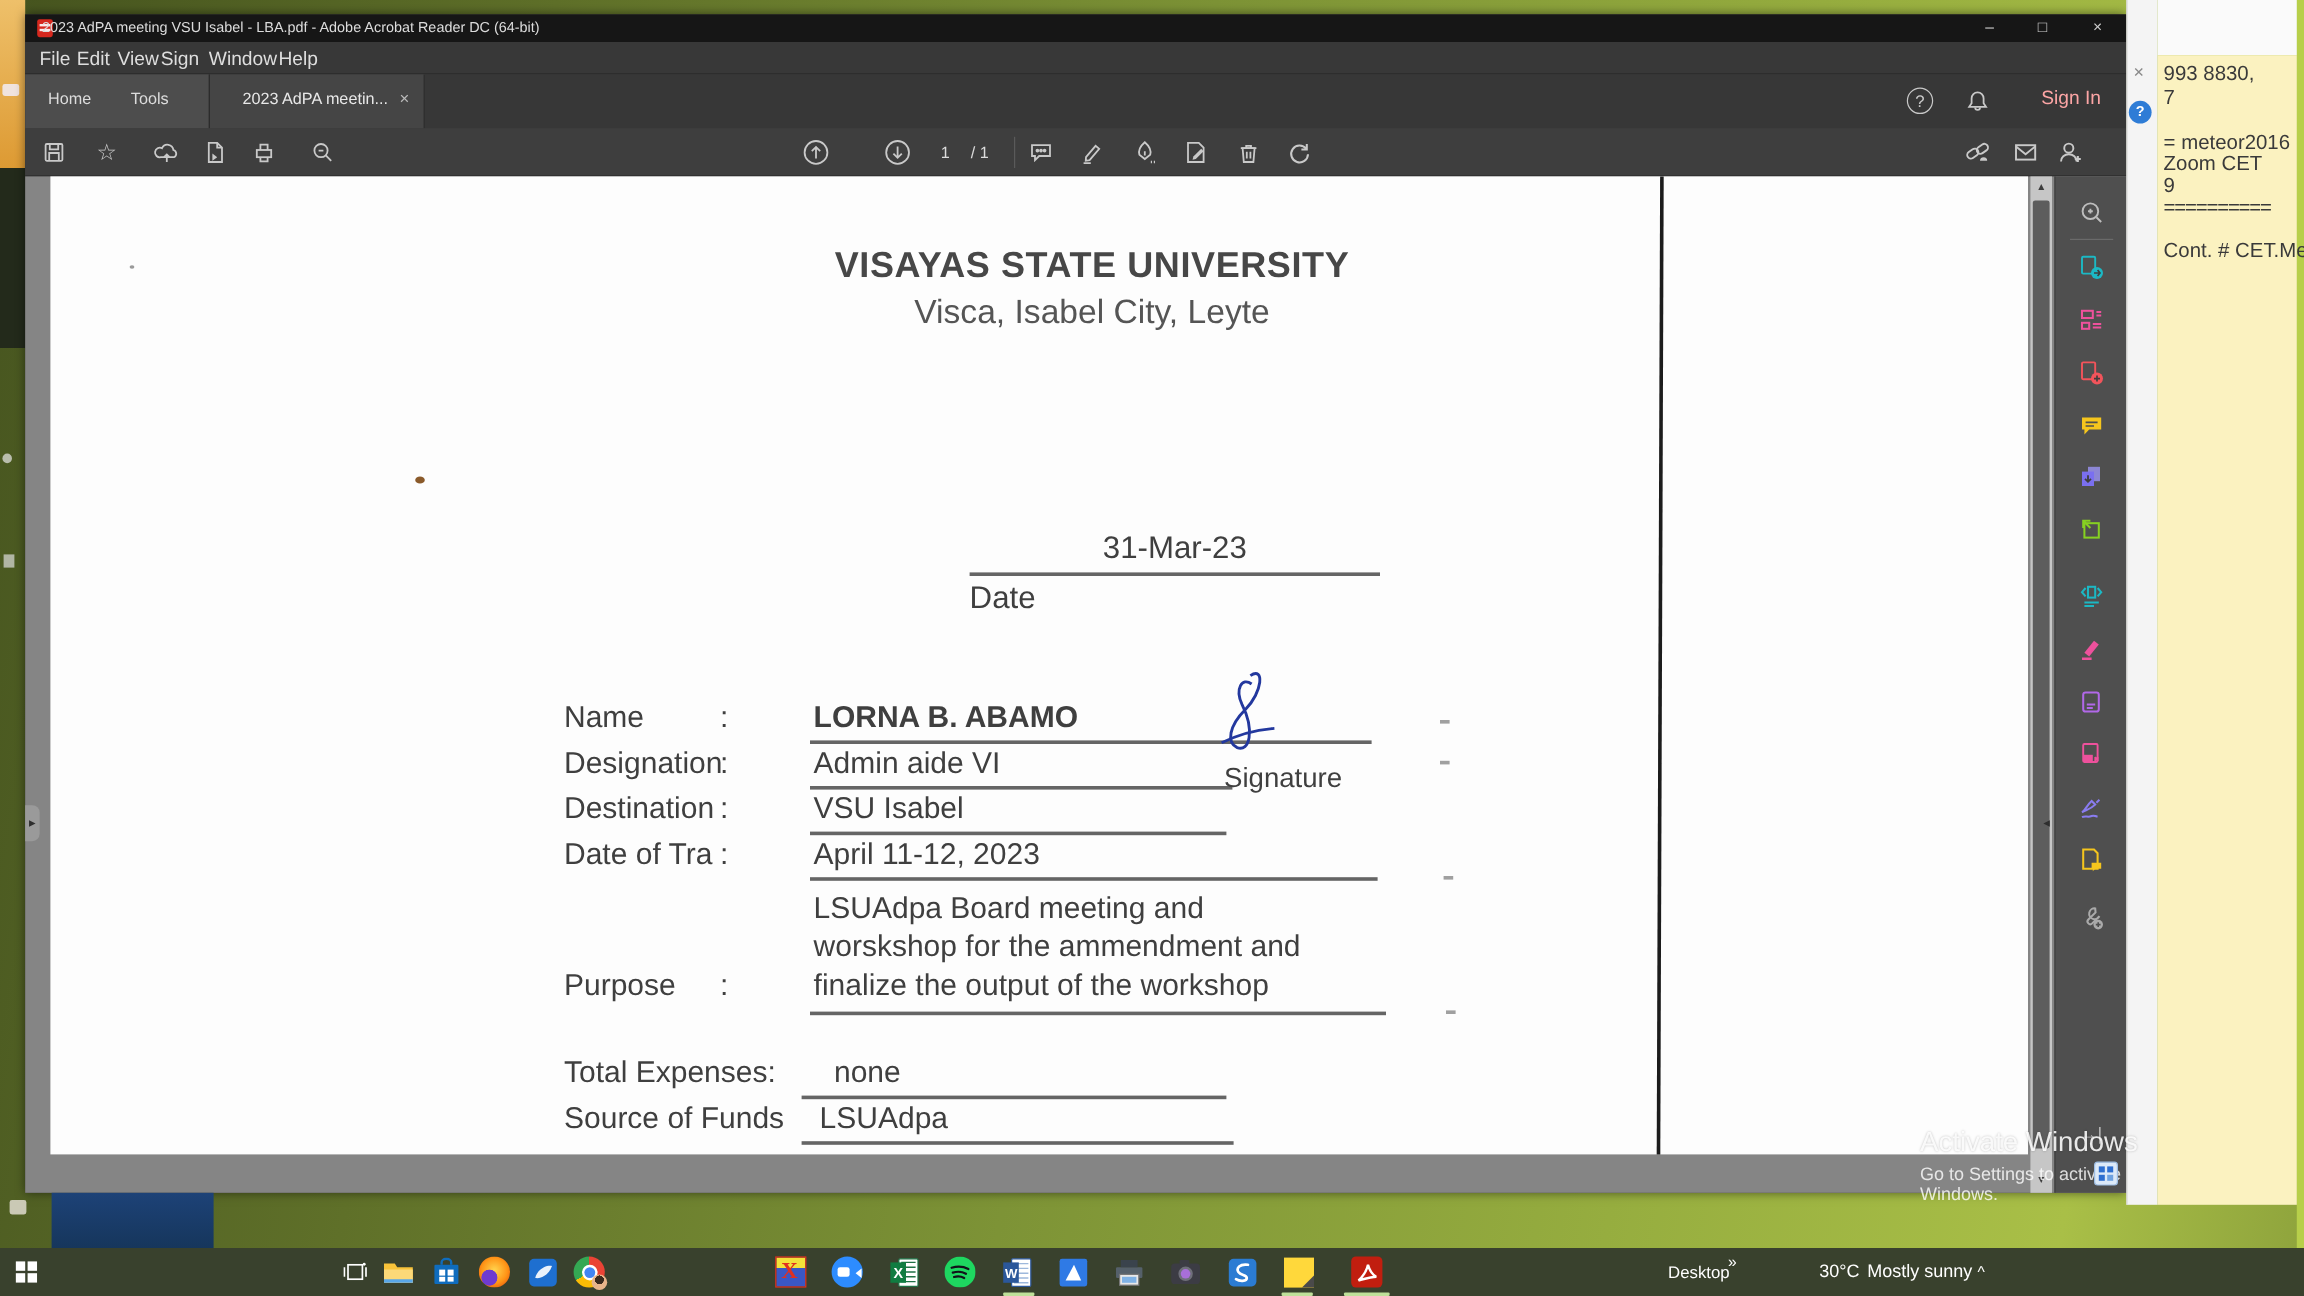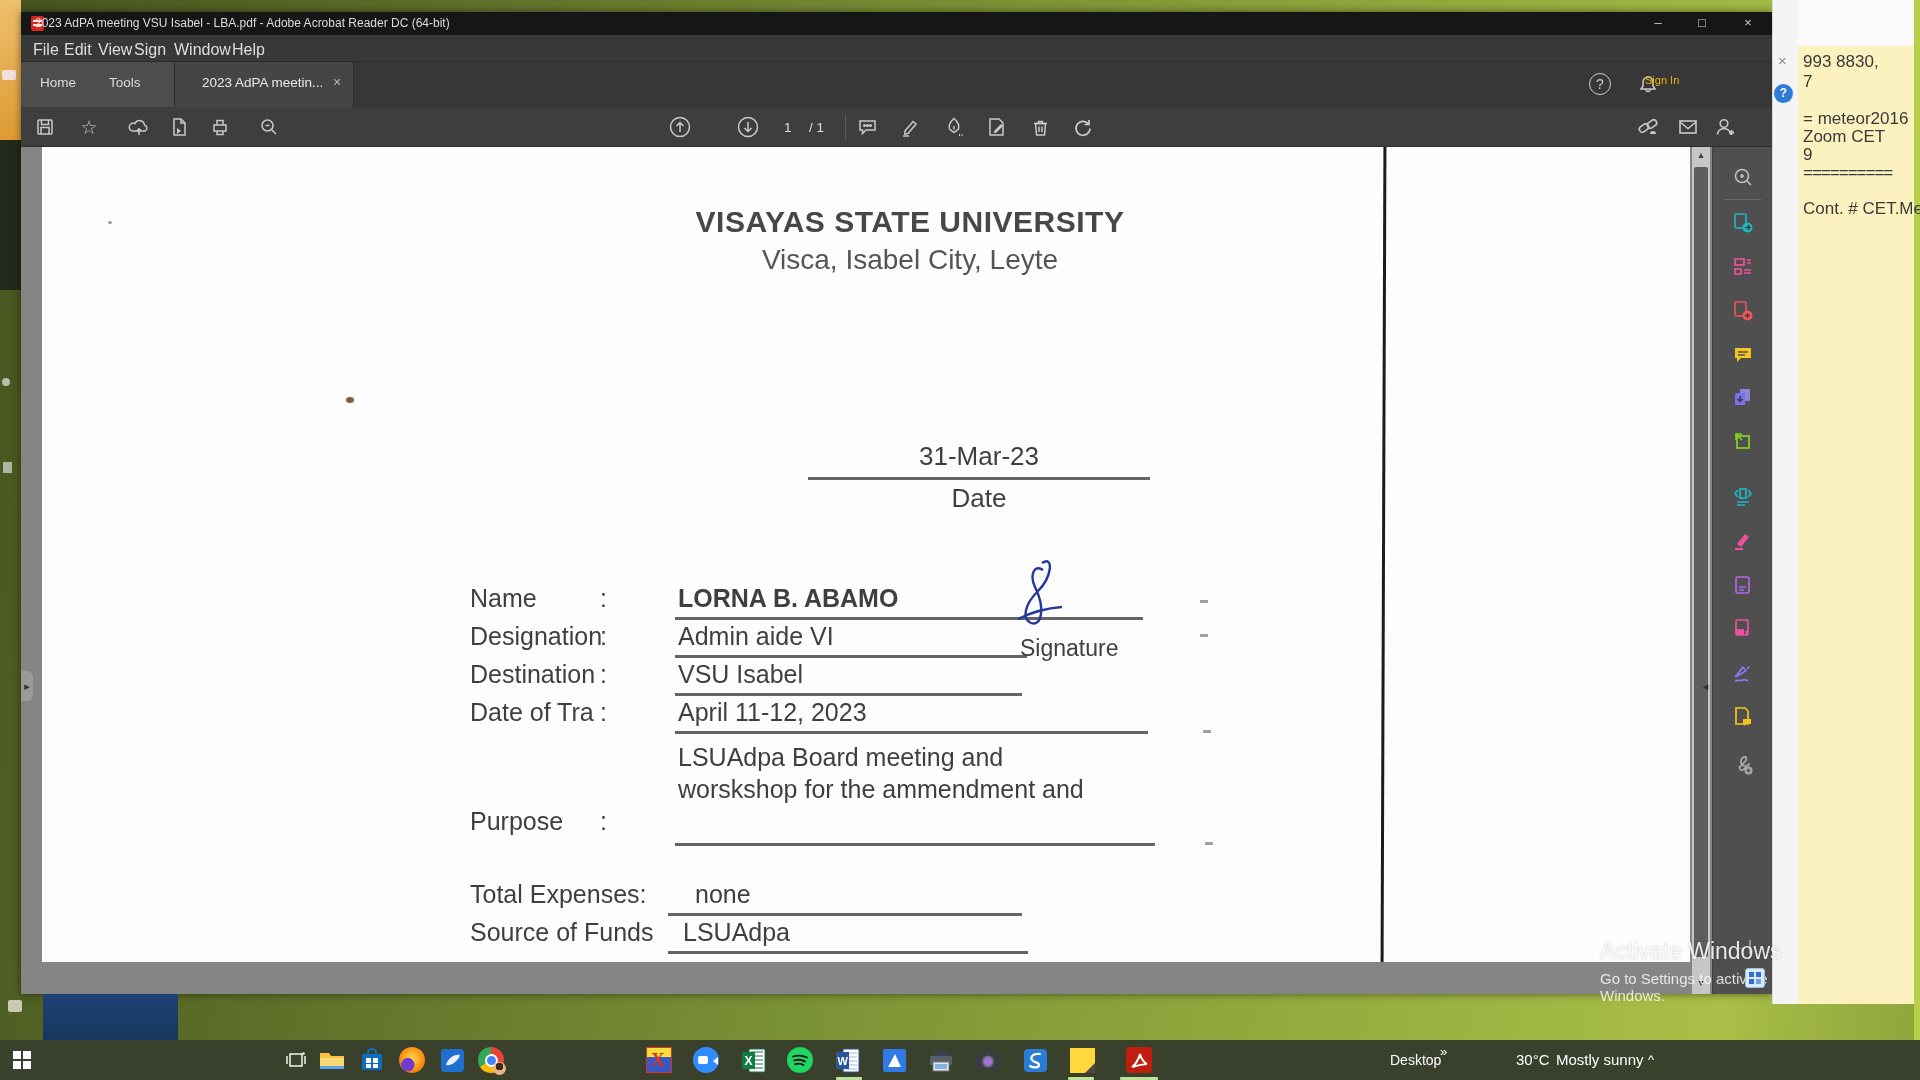--- a/index.html
+++ b/index.html
@@ -76,21 +76,21 @@
         <span class="abs" style="left:27px;top:13px">2023 AdPA meetin...</span>
         <span class="abs" style="left:158px;top:12px;color:#bbb;font-size:14px">×</span>
       </div>
       <div class="abs" style="left:1568px;top:11px;width:22px;height:22px;border:1.5px solid #c9c9c9;border-radius:50%;color:#c9c9c9;font-size:14px;text-align:center;line-height:20px">?</div>
       <div class="abs ti" style="left:1615px;top:10px">
         <svg width="20" height="20" viewBox="0 0 20 20" fill="none" stroke="#c9c9c9" stroke-width="1.5">
             <path d="M10,3 a5,5 0 0 1 5,5 v4 l2,3 h-14 l2,-3 v-4 a5,5 0 0 1 5,-5 z"></path>
             <path d="M8,15.5 a2,2 0 0 0 4,0"></path>
           </svg>
       </div>
-      <span class="abs" style="left:1624px;top:12px;color:#eab308;font-size:11px">Sign In</span>
+      <span class="abs" style="left:1680px;top:12px;color:#fca5a5;font-size:16px">Sign In</span>
     </div>
 
     <div class="abs toolbar">
       <div class="ti" style="left:12px">
           <svg width="20" height="20" viewBox="0 0 20 20" fill="none" stroke="currentColor" stroke-width="1.5">
             <rect x="3" y="3" width="14" height="14" rx="1"></rect>
             <path d="M6.5,3 v4.5 h7 V3 M6,17 v-6.5 h8 V17"></path>
           </svg>
         </div>
       <div class="ti" style="left:56px;font-size:19px">☆</div>
@@ -199,21 +199,21 @@
     </div>
 
     <div class="abs content">
 
       <div class="page">
         <div class="doc" style="left:528px;top:58px;width:680px;text-align:center;font-weight:bold;font-size:30px;color:#474747;letter-spacing:.5px">VISAYAS STATE UNIVERSITY</div>
         <div class="doc" style="left:528px;top:97px;width:680px;text-align:center;font-size:28px;color:#555">Visca, Isabel City, Leyte</div>
 
         <div class="doc" style="left:766px;top:294px;width:342px;text-align:center;font-size:26px">31-Mar-23</div>
         <div class="docline" style="left:766px;top:330px;width:342px"></div>
-        <div class="doc" style="left:766px;top:336px;width:342px;text-align:center;font-size:26px">Date</div>
+        <div class="doc" style="left:766px;top:336px;width:342px;font-size:26px">Date</div>
 
         <div class="doc" style="left:428px;top:437px">Name</div>
         <div class="doc" style="left:558px;top:437px">:</div>
         <div class="doc" style="left:636px;top:437px;font-weight:bold">LORNA B. ABAMO</div>
         <div class="docline" style="left:633px;top:470px;width:468px"></div>
 
         <div class="doc" style="left:428px;top:475px">Designation</div>
         <div class="doc" style="left:558px;top:475px">:</div>
         <div class="doc" style="left:636px;top:475px">Admin aide VI</div>
         <div class="docline" style="left:633px;top:508px;width:352px"></div>
@@ -233,20 +233,21 @@
               <path d="M32,8 C44,0 42,22 28,36 C14,50 12,64 21,68 C31,72 36,54 25,32 C19,19 25,9 33,15"></path>
               <path d="M8,64 C22,57 38,53 52,52"></path>
             </svg>
         </div>
         <div class="doc" style="left:978px;top:488px;font-size:23px">Signature</div>
 
         <div class="doc" style="left:636px;top:596px">LSUAdpa Board meeting and</div>
         <div class="doc" style="left:636px;top:628px">worskshop for the ammendment  and</div>
         <div class="doc" style="left:428px;top:660px">Purpose</div>
         <div class="doc" style="left:558px;top:660px">:</div>
+        <div class="doc" style="left:636px;top:660px">finalize the output of the workshop</div>
         <div class="docline" style="left:633px;top:696px;width:480px"></div>
 
         <div class="doc" style="left:428px;top:733px">Total Expenses:</div>
         <div class="doc" style="left:653px;top:733px">none</div>
         <div class="docline" style="left:626px;top:766px;width:354px"></div>
         <div class="doc" style="left:428px;top:771px">Source of Funds</div>
         <div class="doc" style="left:641px;top:771px;font-weight:normal">LSUAdpa</div>
         <div class="docline" style="left:626px;top:804px;width:360px"></div>
 
         <div class="abs" style="left:304px;top:250px;width:8px;height:6px;background:#8a5a2a;border-radius:50%"></div>

